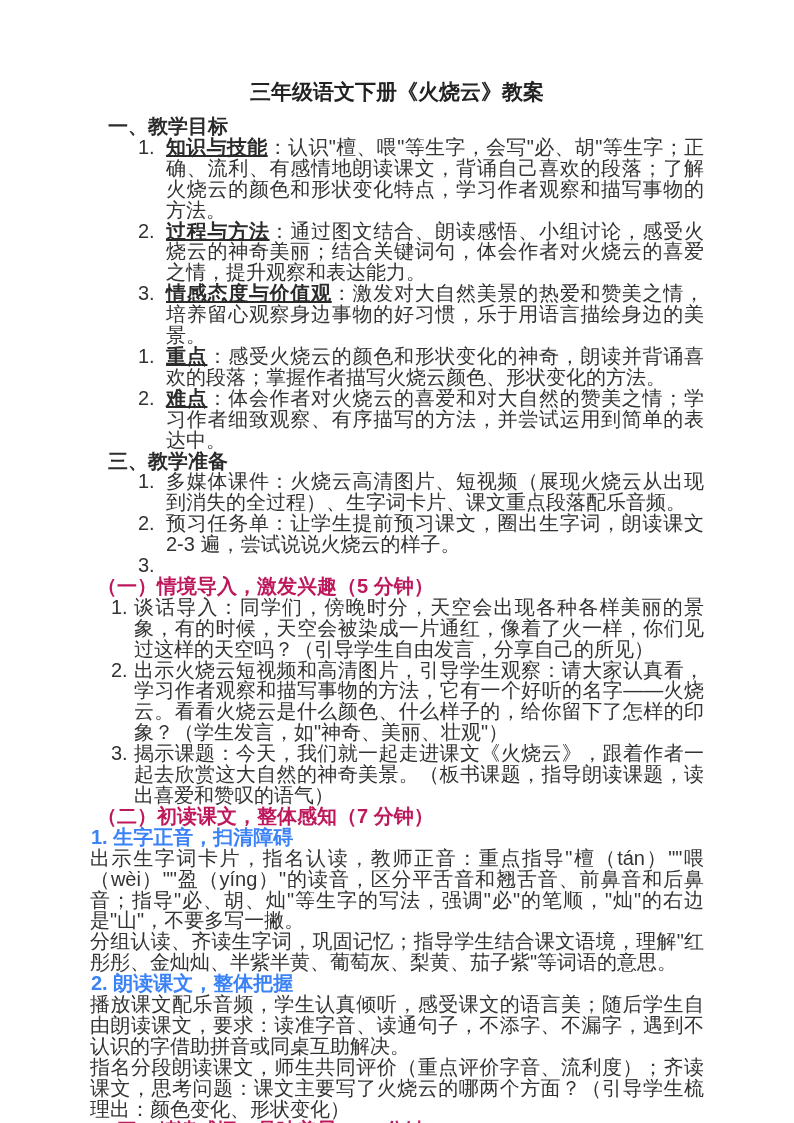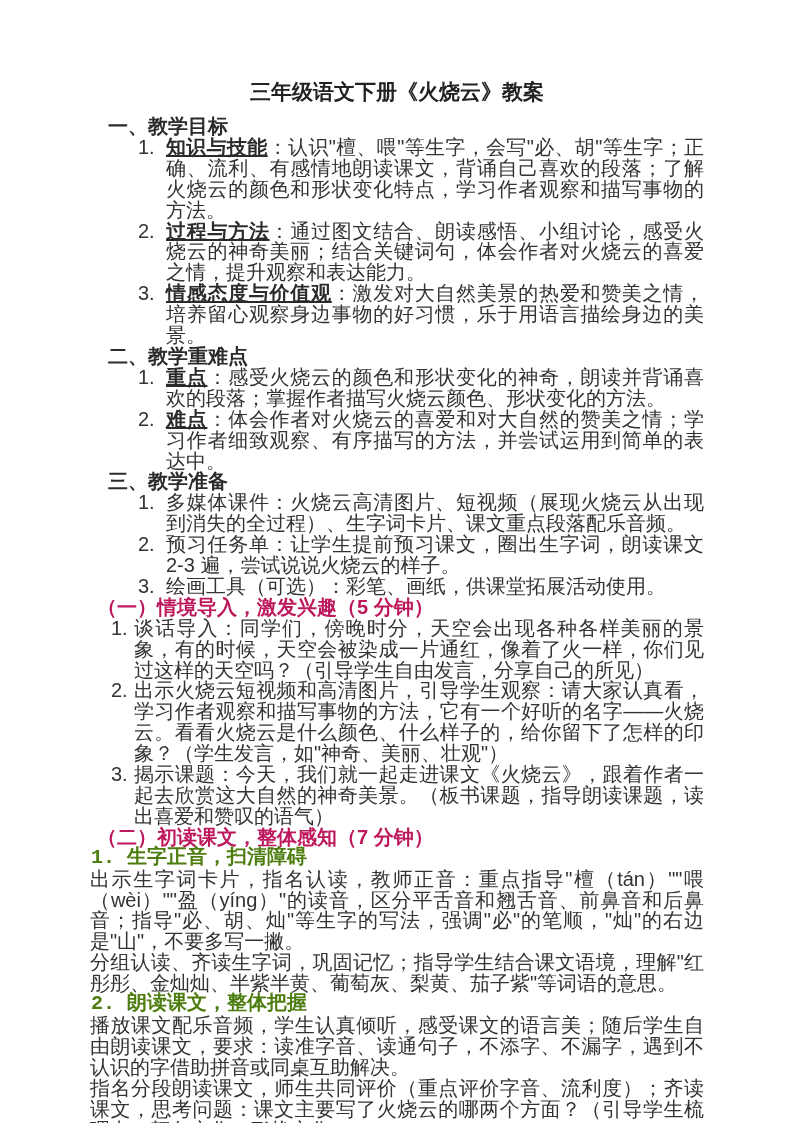--- a/index.html
+++ b/index.html
@@ -22,21 +22,21 @@
     color: #222222;
     margin-bottom: 8px;
   }
   .doc {
     font-size: 20px;
     line-height: 20.9px;
     text-align: justify;
   }
   .b-h1 { font-weight: 700; padding-left: 18px; color: #2b2b2b; }
   .b-h2 { font-weight: 700; padding-left: 7px;  color: #be185d; }
-  .b-h3 { font-weight: 700; padding-left: 1px;  color: #4d7c0f; font-family: Liberation Mono, monospace; }
+  .b-h3 { font-weight: 700; padding-left: 1px;  color: #3b82f6; }
   .b-p  { }
   .b-li1 { display: flex; padding-left: 48px; }
   .b-li1 > .num { flex: 0 0 28px; }
   .b-li2 { display: flex; padding-left: 21px; }
   .b-li2 > .num { flex: 0 0 23px; }
   .content { flex: 1 1 auto; text-align: justify; }
   .content b { font-weight: 700; color: #2b2b2b; text-decoration: underline; }
 </style>
 </head>
 <body>
@@ -50,41 +50,39 @@
         <div class="content"><b>知识与技能</b>：认识"檀、喂"等生字，会写"必、胡"等生字；正确、流利、有感情地朗读课文，背诵自己喜欢的段落；了解火烧云的颜色和形状变化特点，学习作者观察和描写事物的方法。</div>
       </div>
       <div class="b-li1">
         <span class="num">2.</span>
         <div class="content"><b>过程与方法</b>：通过图文结合、朗读感悟、小组讨论，感受火烧云的神奇美丽；结合关键词句，体会作者对火烧云的喜爱之情，提升观察和表达能力。</div>
       </div>
       <div class="b-li1">
         <span class="num">3.</span>
         <div class="content"><b>情感态度与价值观</b>：激发对大自然美景的热爱和赞美之情，培养留心观察身边事物的好习惯，乐于用语言描绘身边的美景。</div>
       </div>
-      <div class="b-h1">二、教学重难点</div>
       <div class="b-li1">
         <span class="num">1.</span>
         <div class="content"><b>重点</b>：感受火烧云的颜色和形状变化的神奇，朗读并背诵喜欢的段落；掌握作者描写火烧云颜色、形状变化的方法。</div>
       </div>
       <div class="b-li1">
         <span class="num">2.</span>
         <div class="content"><b>难点</b>：体会作者对火烧云的喜爱和对大自然的赞美之情；学习作者细致观察、有序描写的方法，并尝试运用到简单的表达中。</div>
       </div>
       <div class="b-h1">三、教学准备</div>
       <div class="b-li1">
         <span class="num">1.</span>
         <div class="content">多媒体课件：火烧云高清图片、短视频（展现火烧云从出现到消失的全过程）、生字词卡片、课文重点段落配乐音频。</div>
       </div>
       <div class="b-li1">
         <span class="num">2.</span>
         <div class="content">预习任务单：让学生提前预习课文，圈出生字词，朗读课文 2-3 遍，尝试说说火烧云的样子。</div>
       </div>
       <div class="b-li1">
         <span class="num">3.</span>
-        <div class="content">绘画工具（可选）：彩笔、画纸，供课堂拓展活动使用。</div>
       </div>
       <div class="b-h2">（一）情境导入，激发兴趣（5 分钟）</div>
       <div class="b-li2">
         <span class="num">1.</span>
         <div class="content">谈话导入：同学们，傍晚时分，天空会出现各种各样美丽的景象，有的时候，天空会被染成一片通红，像着了火一样，你们见过这样的天空吗？（引导学生自由发言，分享自己的所见）</div>
       </div>
       <div class="b-li2">
         <span class="num">2.</span>
         <div class="content">出示火烧云短视频和高清图片，引导学生观察：请大家认真看，学习作者观察和描写事物的方法，它有一个好听的名字——火烧云。看看火烧云是什么颜色、什么样子的，给你留下了怎样的印象？（学生发言，如"神奇、美丽、壮观"）</div>
       </div>

